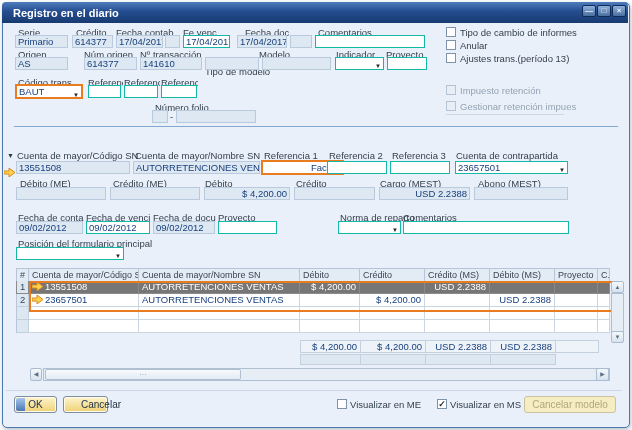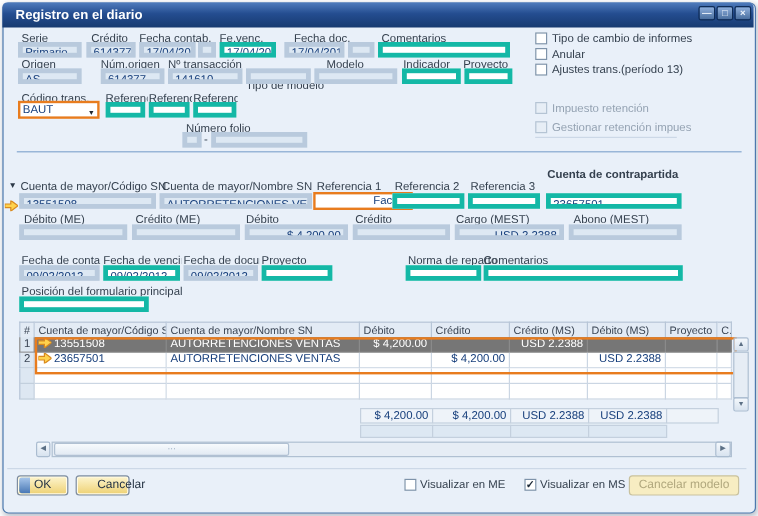--- a/index.html
+++ b/index.html
@@ -12,21 +12,21 @@
     background:linear-gradient(180deg,#4f7cbd 0%,#244d90 45%,#173a70 100%);}
   .title{position:absolute;left:11px;top:5px;font-size:11px;font-weight:bold;color:#fff;white-space:nowrap;}
   .winbtn{position:absolute;top:5px;width:14px;height:12px;box-sizing:border-box;
     border:1px solid #0f2c57;border-radius:2px;
     background:linear-gradient(#8fafdc,#4a6f9f);color:#eaf1fa;
     font-size:8px;line-height:10px;font-weight:bold;text-align:center;cursor:pointer;}
   .lbl{position:absolute;font-size:9.5px;line-height:11px;color:#35414f;white-space:nowrap;}
   .clip{overflow:hidden;}
   .dislbl{color:#95a3b3;}
   .fld{position:absolute;height:13px;box-sizing:border-box;background:#fff;
-    border:4px solid #14b8a6;font-size:9.5px;line-height:11px;color:#173f7c;
+    border:1px solid #14b8a6;font-size:9.5px;line-height:11px;color:#173f7c;
     padding:0 2px;white-space:nowrap;overflow:hidden;}
   .ro{background:#dde8f3;border-color:#b9cadd;}
   .num{text-align:right;}
   .orange{border:2px solid #e87c1e !important;height:15px;line-height:11px;}
   .dd{padding-right:11px;}
   .dda{position:absolute;right:2px;top:3px;font-size:6px;color:#20262e;}
   .cb{position:absolute;width:10px;height:10px;box-sizing:border-box;background:#fff;
     border:1px solid #7e93aa;font-size:9px;line-height:9px;font-weight:bold;
     color:#1d2a38;text-align:center;cursor:pointer;}
   .cbdis{background:#e7eef6;border-color:#b5c4d4;}
@@ -98,21 +98,21 @@
 <span class="lbl" style="left:460px;top:27px;">Tipo de cambio de informes</span>
 <span class="cb" style="left:446px;top:40px;"></span>
 <span class="lbl" style="left:460px;top:40px;">Anular</span>
 <span class="cb" style="left:446px;top:53px;"></span>
 <span class="lbl" style="left:460px;top:53px;">Ajustes trans.(período 13)</span>
 
 <span class="lbl" style="left:18px;top:49px;">Origen</span>
 <span class="lbl" style="left:84px;top:49px;">Núm.origen</span>
 <span class="lbl" style="left:140px;top:49px;">Nº transacción</span>
 <span class="lbl" style="left:205px;top:66px;">Tipo de modelo</span>
-<span class="lbl" style="left:272px;top:49px;">Modelo</span>
+<span class="lbl" style="left:259px;top:49px;">Modelo</span>
 <span class="lbl" style="left:336px;top:49px;">Indicador</span>
 <span class="lbl" style="left:386px;top:49px;">Proyecto</span>
 <div class="fld ro" style="left:15px;top:57px;width:53px;">AS</div>
 <div class="fld ro" style="left:84px;top:57px;width:53px;">614377</div>
 <div class="fld ro" style="left:140px;top:57px;width:62px;">141610</div>
 <div class="fld ro" style="left:205px;top:57px;width:54px;"></div>
 <div class="fld ro" style="left:262px;top:57px;width:69px;"></div>
 <div class="fld dd" style="left:335px;top:57px;width:49px;">
   <span></span>
   <span class="dda">▼</span>
@@ -140,21 +140,21 @@
 <span class="lbl dislbl" style="left:460px;top:101px;">Gestionar retención impues</span>
 <div class="divider2" style="left:446px;top:114px;width:118px;"></div>
 <div class="divider" style="left:14px;top:126px;width:604px;"></div>
 
 <span class="expand" style="left:7px;top:152px;">▼</span>
 <span class="lbl" style="left:17px;top:150px;">Cuenta de mayor/Código SN</span>
 <span class="lbl" style="left:135px;top:150px;">Cuenta de mayor/Nombre SN</span>
 <span class="lbl" style="left:264px;top:150px;">Referencia 1</span>
 <span class="lbl" style="left:329px;top:150px;">Referencia 2</span>
 <span class="lbl" style="left:392px;top:150px;">Referencia 3</span>
-<span class="lbl" style="left:456px;top:140px;font-weight:bold;">Cuenta de contrapartida</span>
+<span class="lbl" style="left:456px;top:150px;">Cuenta de contrapartida</span>
 
 <span class="linkarrow" style="position:absolute;left:4px;top:163px;"><svg width="11" height="9" viewBox="0 0 11 9">
       <path d="M0 3h5V0l6 4.5L5 9V6H0z" fill="#ffd24d" stroke="#d98a1f" stroke-width="1"></path>
     </svg></span>
 <div class="fld ro" style="left:16px;top:161px;width:114px;">13551508</div>
 <div class="fld ro" style="left:133px;top:161px;width:127px;">AUTORRETENCIONES VENTAS</div>
 <div class="fld orange" style="left:261px;top:160px;width:83px;padding-left:48px;">Fact 21046297</div>
 <div class="fld" style="left:327px;top:161px;width:60px;"></div>
 <div class="fld" style="left:390px;top:161px;width:60px;"></div>
 <div class="fld dd" style="left:455px;top:161px;width:113px;">

